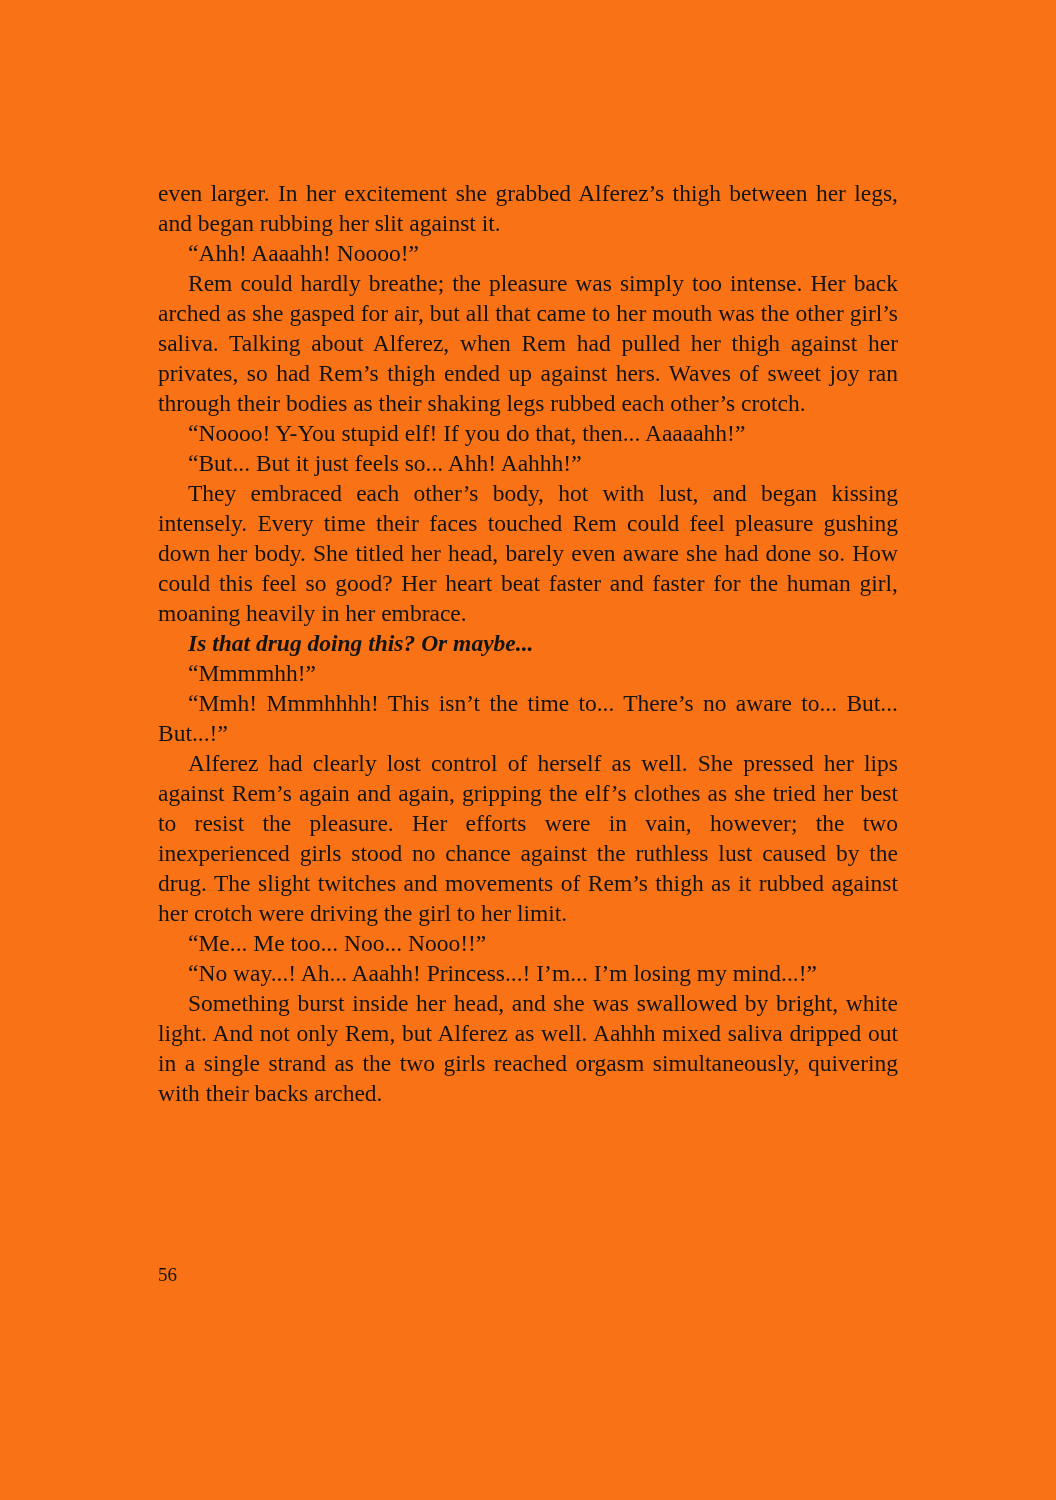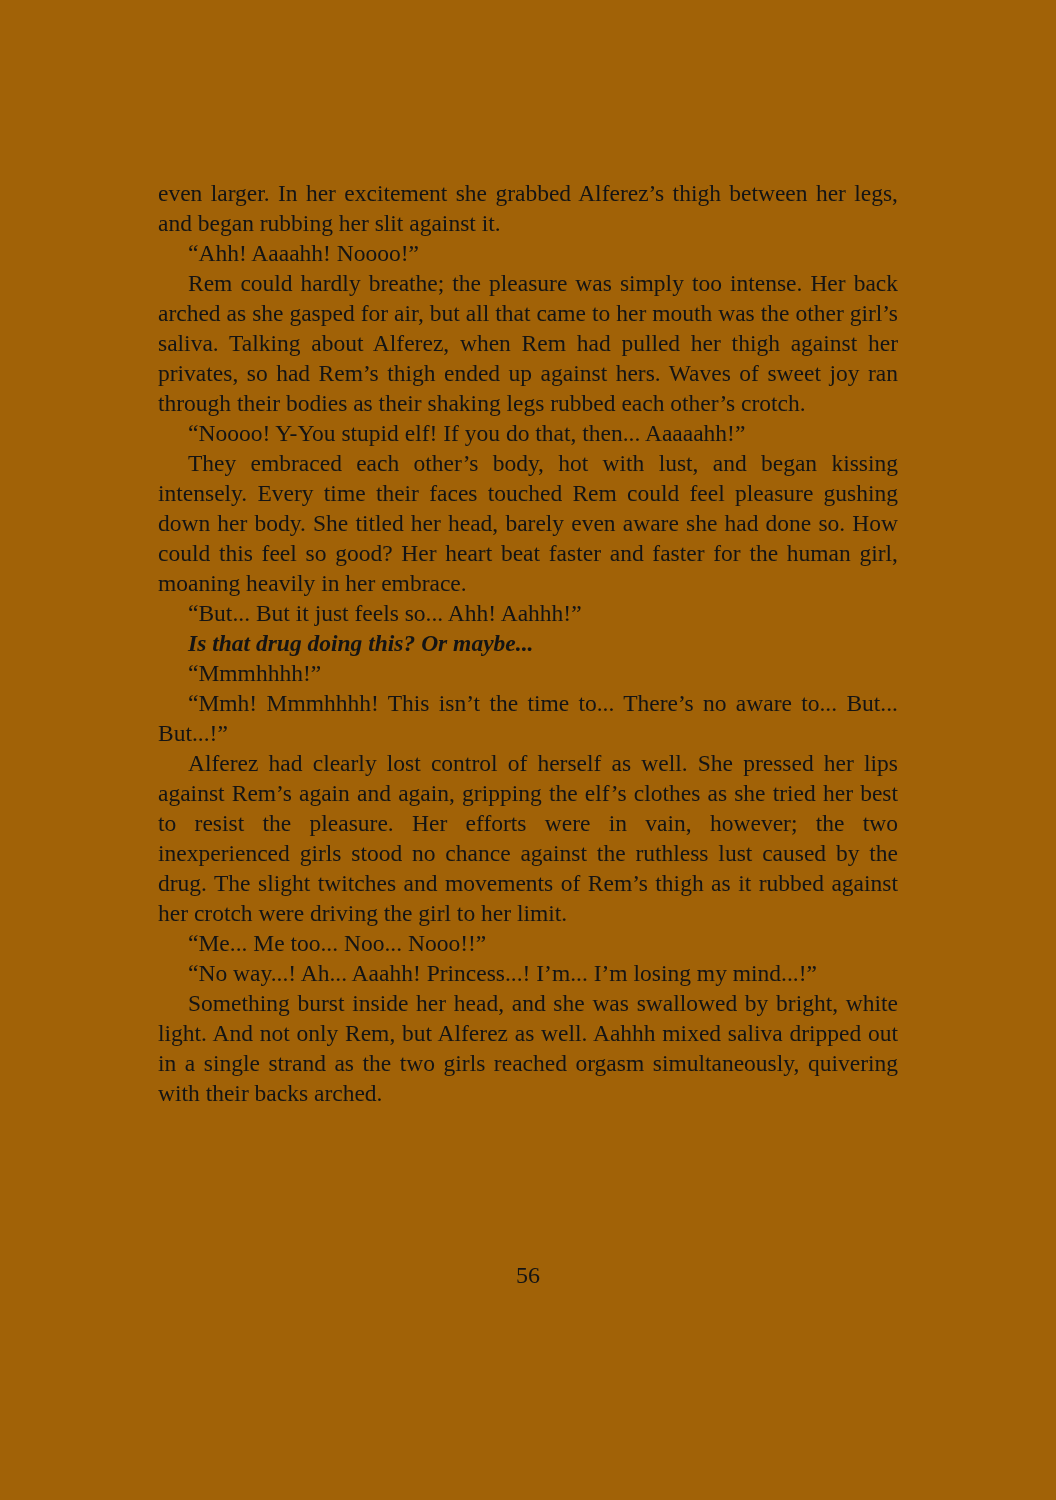--- a/index.html
+++ b/index.html
@@ -4,21 +4,21 @@
 <style>
   html, body {
     margin: 0;
     padding: 0;
     background: #ffffff;
   }
   .page {
     position: relative;
     width: 1056px;
     height: 1500px;
-    background: #a16207;
+    background: #f97316;
     overflow: hidden;
     font-family: "Liberation Serif", "DejaVu Serif", serif;
     color: #141414;
   }
   .text-block {
     position: absolute;
     left: 158px;
     top: 178px;
     width: 740px;
     font-size: 23.5px;
@@ -36,38 +36,38 @@
   }
   .text-block p.italic {
     font-style: italic;
     font-weight: bold;
   }
   .folio {
     position: absolute;
     left: 158px;
     top: 1260px;
     width: 740px;
-    text-align: center;
-    font-size: 24px;
+    text-align: left;
+    font-size: 19px;
     line-height: 30px;
   }
 </style>
 </head>
 <body>
 
 <div class="page">
   <div class="text-block">
     <p class="no-indent">even larger.  In her excitement she grabbed Alferez’s thigh between her legs, and began rubbing her slit against it.</p>
     <p>“Ahh! Aaaahh! Noooo!”</p>
     <p>Rem could hardly breathe; the pleasure was simply too intense.  Her back arched as she gasped for air, but all that came to her mouth was the other girl’s saliva.  Talking about Alferez, when Rem had pulled her thigh against her privates, so had Rem’s thigh ended up against hers.  Waves of sweet joy ran through their bodies as their shaking legs rubbed each other’s crotch.</p>
     <p>“Noooo! Y-You stupid elf! If you do that, then... Aaaaahh!”</p>
+    <p>“But... But it just feels so... Ahh! Aahhh!”</p>
     <p>They embraced each other’s body, hot with lust, and began kissing intensely.  Every time their faces touched Rem could feel pleasure gushing down her body.  She titled her head, barely even aware she had done so.  How could this feel so good?  Her heart beat faster and faster for the human girl, moaning heavily in her embrace.</p>
-    <p>“But... But it just feels so... Ahh! Aahhh!”</p>
     <p class="italic">Is that drug doing this? Or maybe...</p>
-    <p>“Mmmhhhh!”</p>
+    <p>“Mmmmhh!”</p>
     <p>“Mmh!  Mmmhhhh!  This isn’t the time to...  There’s no aware to... But... But...!”</p>
     <p>Alferez had clearly lost control of herself as well. She pressed her lips against Rem’s again and again, gripping the elf’s clothes as she tried her best to resist the pleasure. Her efforts were in vain, however; the two inexperienced girls stood no chance against the ruthless lust caused by the drug.  The slight twitches and movements of Rem’s thigh as it rubbed against her crotch were driving the girl to her limit.</p>
     <p>“Me... Me too... Noo... Nooo!!”</p>
     <p>“No way...! Ah... Aaahh! Princess...! I’m... I’m losing my mind...!”</p>
     <p>Something burst inside her head, and she was swallowed by bright, white light. And not only Rem, but Alferez as well. Aahhh mixed saliva dripped out in a single strand as the two girls reached orgasm simultaneously, quivering with their backs arched.</p>
   </div>
   <div class="folio">56</div>
 </div>
 
 </body></html>

